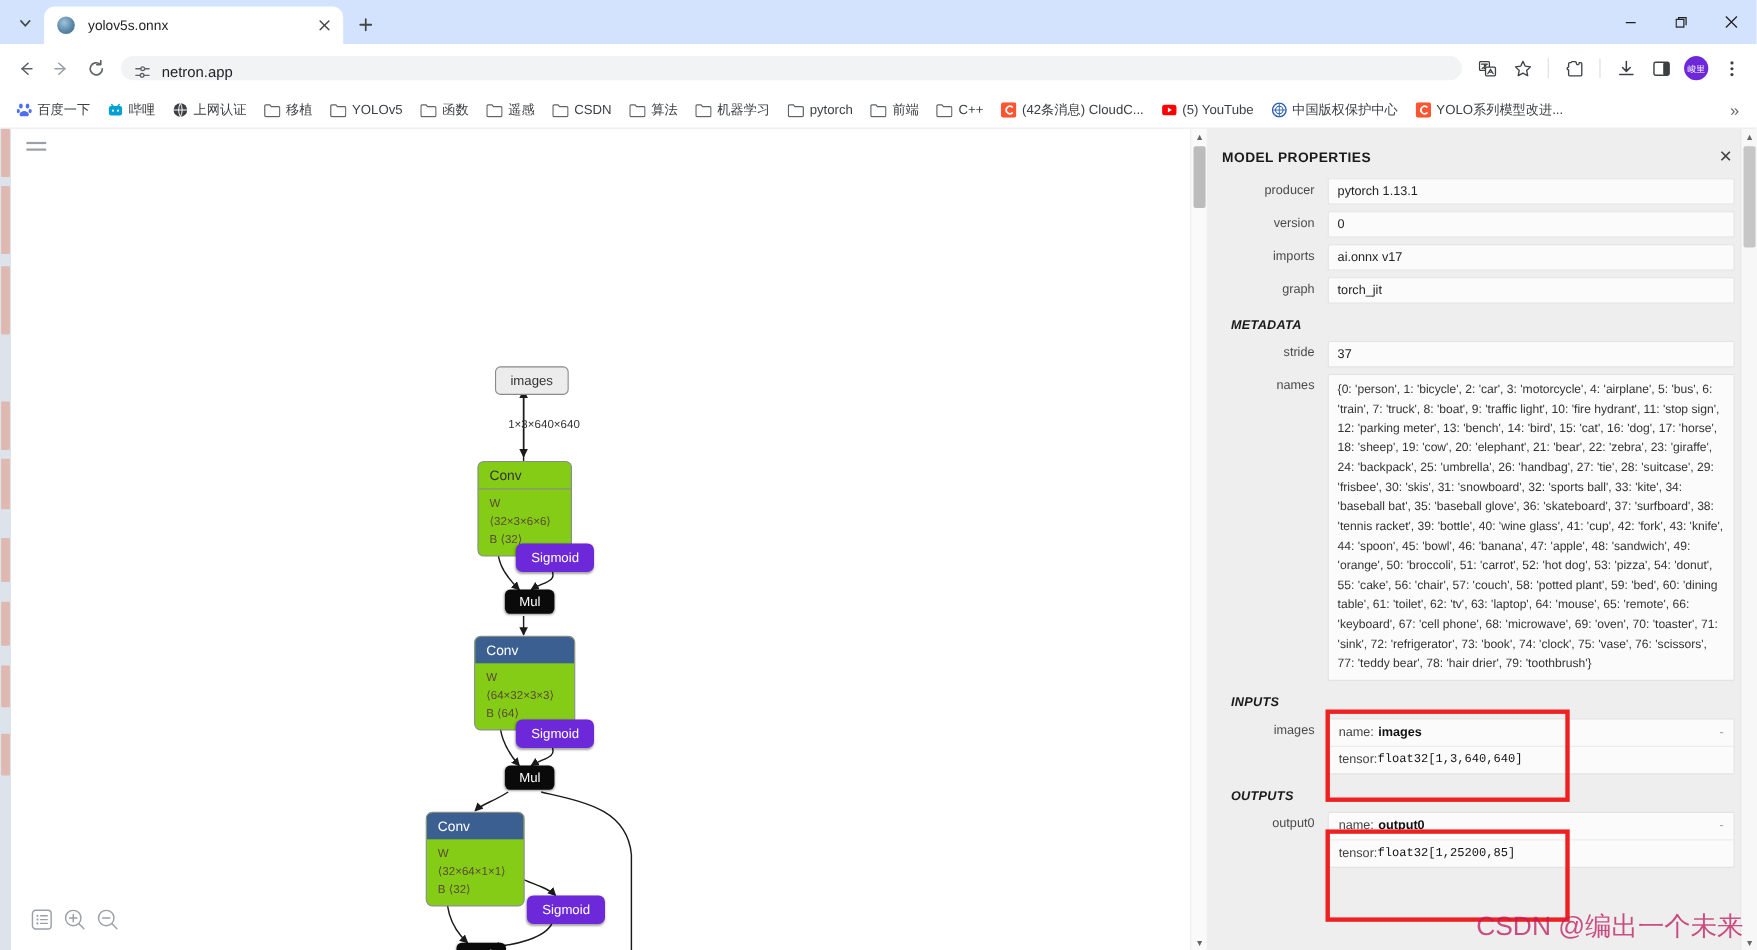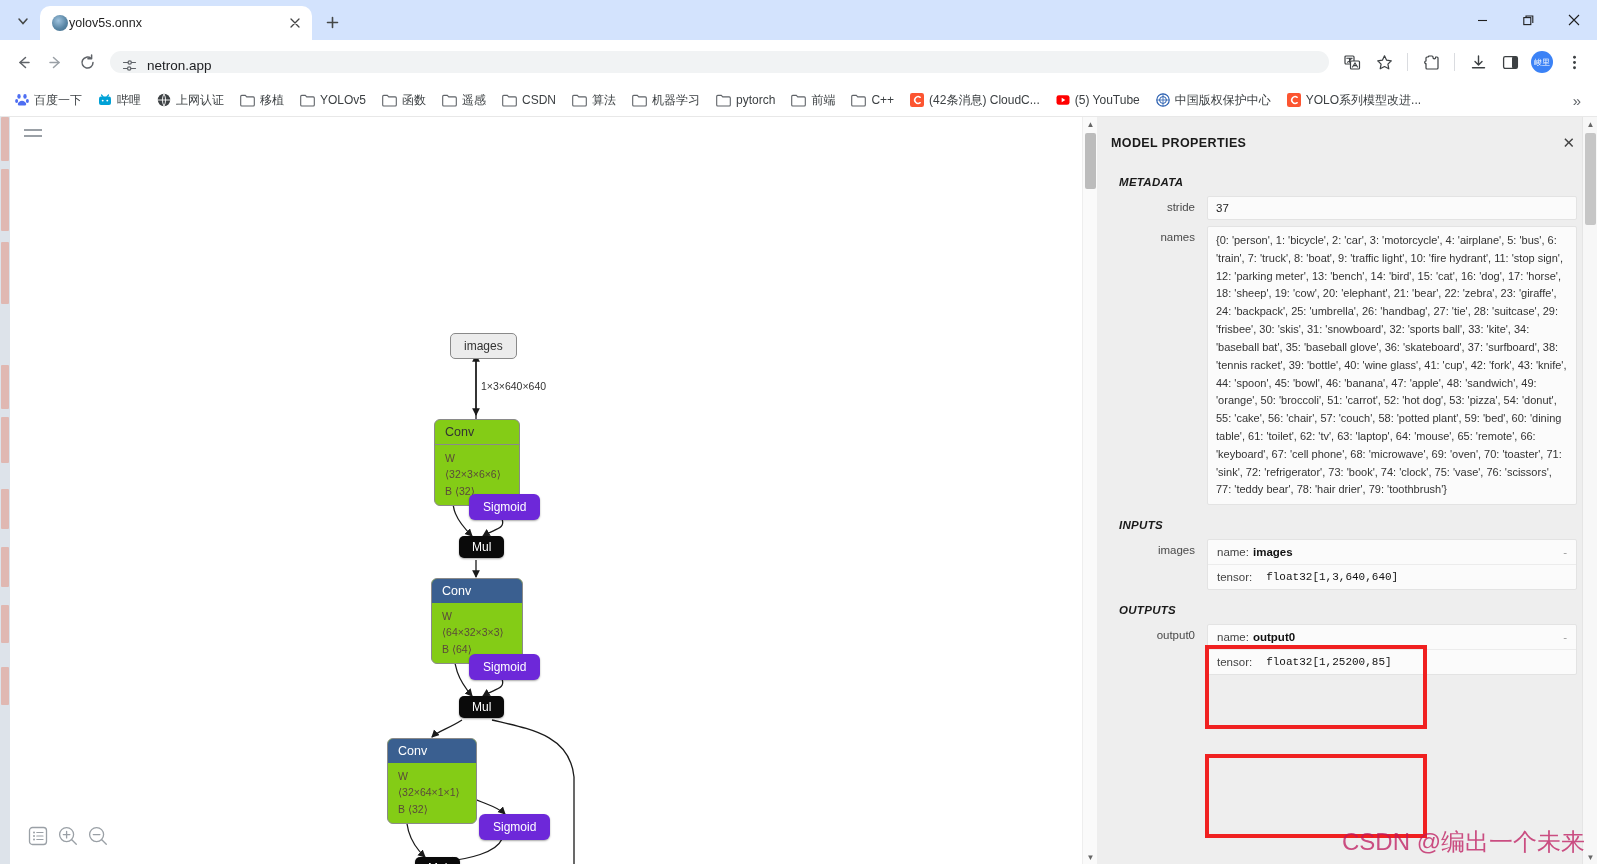--- a/index.html
+++ b/index.html
@@ -17,21 +17,21 @@
     height:40px; background:#d3e3fd; display:flex; align-items:flex-end;
     position:relative; flex:0 0 40px;
   }
   .tab-list-btn {
     width:30px; height:30px; margin:5px 2px 4px 8px; border-radius:50%;
     display:flex; align-items:center; justify-content:center; color:#444746;
     cursor:pointer;
   }
   .tab {
     height:34px; width:272px; background:#fff; border-radius:10px 10px 0 0;
-    display:flex; align-items:center; padding:0 8px 0 12px; gap:1px;
+    display:flex; align-items:center; padding:0 8px 0 12px; gap:12px;
     position:relative; cursor:pointer;
   }
   .tab-favicon {
     width:16px; height:16px; border-radius:50%;
     background:radial-gradient(circle at 40% 35%, #9fc3de 0%, #5b87a6 55%, #3d6a86 100%);
     flex:0 0 16px;
   }
   .tab-title {
     font-size:12.5px; color:#1f1f1f; flex:1; white-space:nowrap;
     overflow:hidden; text-overflow:ellipsis;
@@ -61,21 +61,21 @@
   }
   .omnibox {
     flex:1; height:22px; background:#f1f3f4; border-radius:16px;
     display:flex; align-items:flex-end; padding:0 10px 0 12px; gap:10px;
     margin:0 6px; cursor:text;
   }
   .omnibox .url { font-size:13.5px; color:#202124; }
   .tb-right { display:flex; align-items:center; gap:2px; }
   .tb-divider { width:1px; height:18px; background:#dadce0; margin:0 6px; }
   .avatar {
-    width:22px; height:22px; border-radius:50%; background:#3b82f6; color:#fff;
+    width:22px; height:22px; border-radius:50%; background:#6d28d9; color:#fff;
     font-size:8px; display:flex; align-items:center; justify-content:center;
     cursor:pointer; margin:0 4px;
   }
 
   
   .bookmarks {
     height:32px; background:#fff; display:flex; align-items:center;
     padding:0 8px; gap:2px; flex:0 0 32px; overflow:hidden;
   }
   .bm {
@@ -158,21 +158,21 @@
     font-size:11.5px; color:#222; padding:5px 8px; min-height:24px;
   }
   .pval.tall { line-height:1.62; font-size:11px; color:#333; }
 
   .argbox { flex:1; background:#fbfbfb; border:1px solid #e3e3e3; border-radius:2px; }
   .argline { display:flex; align-items:center; padding:6px 9px;
     border-bottom:1px solid #ececec; font-size:11.5px; color:#444; }
   .argline:last-child { border-bottom:none; }
   .argline b { color:#111; margin-left:4px; }
   .argline .mono { font-family:"Liberation Mono", monospace; color:#111;
-    font-size:11px; margin-left:14px; }
+    font-size:11px; margin-left:0; }
   .argline .dash { margin-left:auto; color:#999; }
 
   .hl-box { position:absolute; border:4px solid #f02020; pointer-events:none; }
 
   
   .sp-scroll { position:absolute; right:0; top:0; bottom:0; width:15px;
     background:#f7f7f7; border-left:1px solid #e5e5e5; }
   .sp-scroll .thumb { position:absolute; left:2px; width:11px; background:#c6c6c6;
     border-radius:2px; }
 
@@ -473,21 +473,21 @@
 
         <path d="M437,763 C452,770 458,774 462,780" stroke="#1a1a1a" stroke-width="1.3" fill="none" marker-end="url(#ah)"></path>
 
         <path d="M408,763 C394,772 388,782 388,800 L388,848" stroke="#1a1a1a" stroke-width="1.3" fill="none"></path>
       </svg>
 
       <div class="node node-simple n-io" style="left:440px;top:216px;">
         <span>images</span>
       </div>
 
-      <div class="edge-label" style="left:471px;top:263px;">1×3×640×640</div>
+      <div class="edge-label" style="left:452px;top:263px;">1×3×640×640</div>
 
       <div class="node n-conv" style="left:424px;top:302px;width:86px;">
         <div class="conv-head plain">Conv</div>
         <div class="conv-body">
           <div>W ⟨32×3×6×6⟩</div>
           <div>B ⟨32⟩</div>
         </div>
       </div>
 
       <div class="node node-simple n-sigmoid" style="left:459px;top:377px;">
@@ -565,20 +565,38 @@
       <div class="sb-arrow" style="bottom:0;">▼</div>
     </div>
 
     <div class="sidepanel">
       <div class="sp-header">
         <div class="sp-title">MODEL PROPERTIES</div>
         <div class="sp-close">✕</div>
       </div>
 
       <div class="sp-body">
+        <div id="model-props">
+            <div class="prow">
+              <div class="pkey">producer</div>
+              <div class="pval">pytorch 1.13.1</div>
+            </div>
+            <div class="prow">
+              <div class="pkey">version</div>
+              <div class="pval">0</div>
+            </div>
+            <div class="prow">
+              <div class="pkey">imports</div>
+              <div class="pval">ai.onnx v17</div>
+            </div>
+            <div class="prow">
+              <div class="pkey">graph</div>
+              <div class="pval">torch_jit</div>
+            </div>
+          </div>
 
         <div class="section-title">METADATA</div>
         <div id="metadata-props">
             <div class="prow">
               <div class="pkey">stride</div>
               <div class="pval">37</div>
             </div>
             <div class="prow">
               <div class="pkey">names</div>
               <div class="pval tall">{0: 'person', 1: 'bicycle', 2: 'car', 3: 'motorcycle', 4: 'airplane', 5: 'bus', 6: 'train', 7: 'truck', 8: 'boat', 9: 'traffic light', 10: 'fire hydrant', 11: 'stop sign', 12: 'parking meter', 13: 'bench', 14: 'bird', 15: 'cat', 16: 'dog', 17: 'horse', 18: 'sheep', 19: 'cow', 20: 'elephant', 21: 'bear', 22: 'zebra', 23: 'giraffe', 24: 'backpack', 25: 'umbrella', 26: 'handbag', 27: 'tie', 28: 'suitcase', 29: 'frisbee', 30: 'skis', 31: 'snowboard', 32: 'sports ball', 33: 'kite', 34: 'baseball bat', 35: 'baseball glove', 36: 'skateboard', 37: 'surfboard', 38: 'tennis racket', 39: 'bottle', 40: 'wine glass', 41: 'cup', 42: 'fork', 43: 'knife', 44: 'spoon', 45: 'bowl', 46: 'banana', 47: 'apple', 48: 'sandwich', 49: 'orange', 50: 'broccoli', 51: 'carrot', 52: 'hot dog', 53: 'pizza', 54: 'donut', 55: 'cake', 56: 'chair', 57: 'couch', 58: 'potted plant', 59: 'bed', 60: 'dining table', 61: 'toilet', 62: 'tv', 63: 'laptop', 64: 'mouse', 65: 'remote', 66: 'keyboard', 67: 'cell phone', 68: 'microwave', 69: 'oven', 70: 'toaster', 71: 'sink', 72: 'refrigerator', 73: 'book', 74: 'clock', 75: 'vase', 76: 'scissors', 77: 'teddy bear', 78: 'hair drier', 79: 'toothbrush'}</div>

